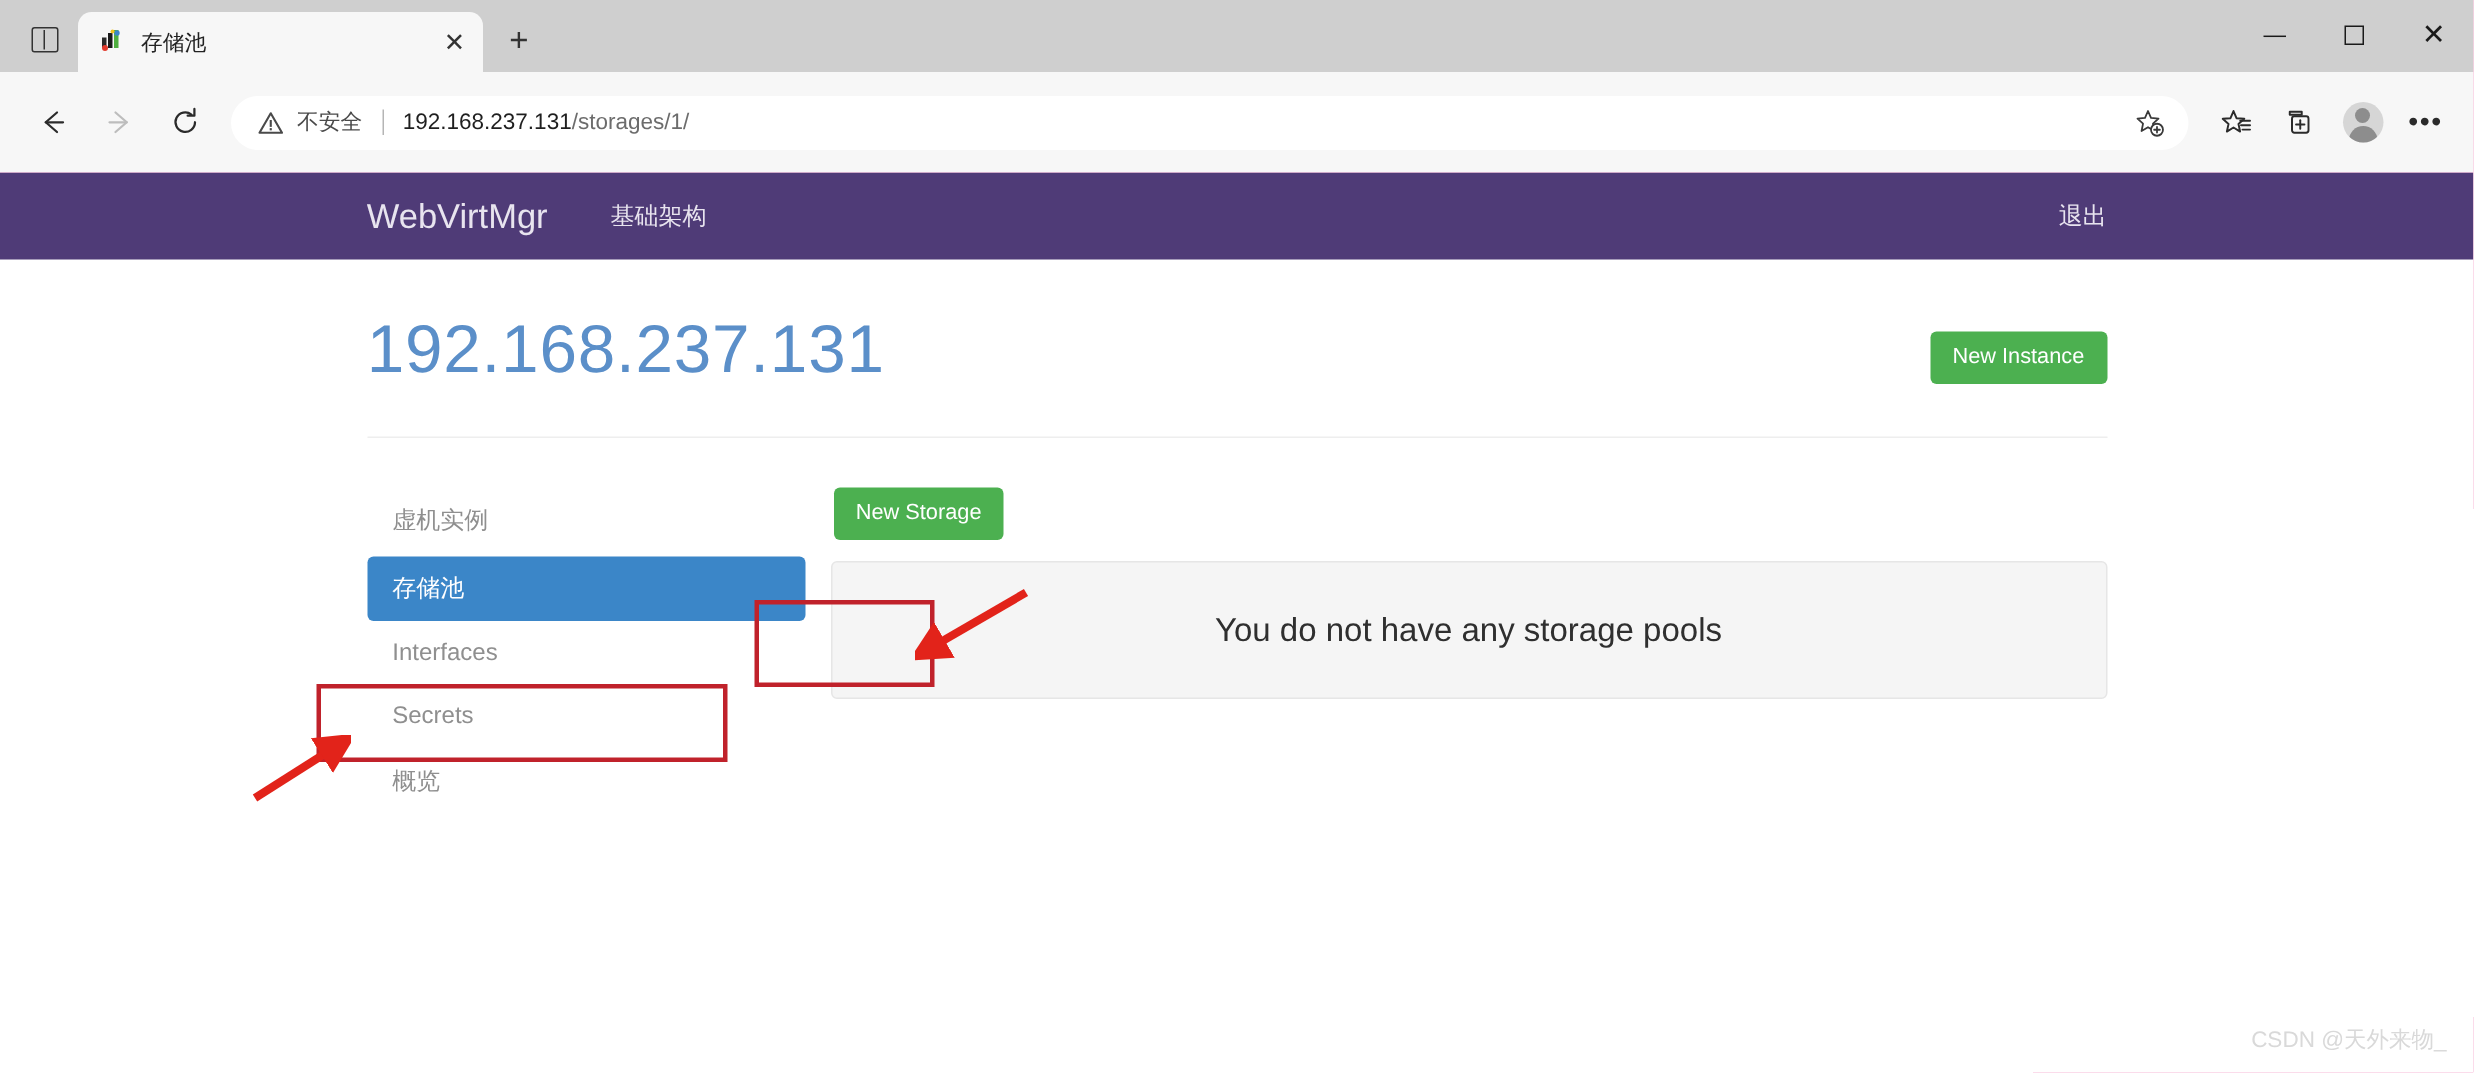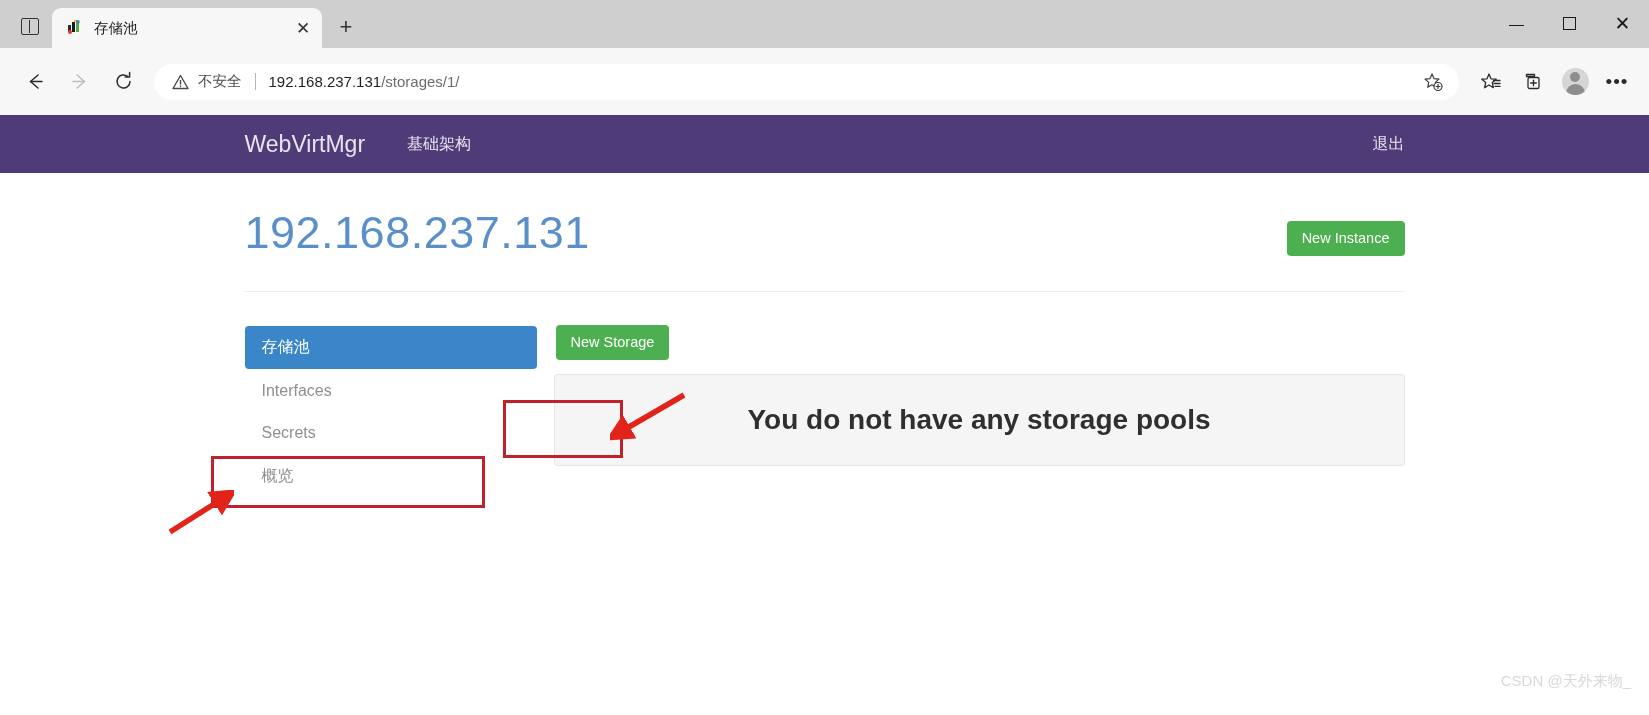--- a/index.html
+++ b/index.html
@@ -314,23 +314,23 @@
   .empty-panel {
     background: #f5f5f5;
     border: 1px solid #e6e6e6;
     border-radius: 4px;
     height: 92px;
     display: flex;
     align-items: center;
     justify-content: center;
   }
   .empty-text {
-    font-size: 28px;
+    font-size: 22px;
     color: #2f2f2f;
-    font-weight: 700;
+    font-weight: 400;
   }
 
   
   .anno-box {
     position: absolute;
     border: 3px solid #c0222b;
     pointer-events: none;
     z-index: 30;
   }
   #anno-box-storage-btn { left: 503px; top: 285px; width: 120px; height: 58px; }
@@ -340,21 +340,21 @@
     z-index: 31;
     pointer-events: none;
   }
   #anno-arrow-storage-btn { left: 610px; top: 276px; width: 78px; height: 50px; }
   #anno-arrow-sidebar     { left: 166px; top: 375px; width: 68px; height: 46px; }
 
   
   .watermark {
     position: absolute;
     right: 18px;
-    bottom: 24px;
+    bottom: 12px;
     font-size: 15px;
     color: #d9d9d9;
     white-space: nowrap;
     z-index: 5;
   }
 </style>
 </head>
 <body>
 
 <div class="browser-window">
@@ -472,20 +472,21 @@
         <div class="new-instance-wrap">
           <button class="btn btn-green">New Instance</button>
         </div>
       </div>
 
       <div class="divider"></div>
 
       <div class="body-row">
 
         <div class="sidebar">
+          <a class="side-item">虚机实例</a>
           <a class="side-item active">存储池</a>
           <a class="side-item">Interfaces</a>
           <a class="side-item">Secrets</a>
           <a class="side-item">概览</a>
         </div>
 
         <div class="content">
           <div class="new-storage-row">
             <button class="btn btn-green">New Storage</button>
           </div>

